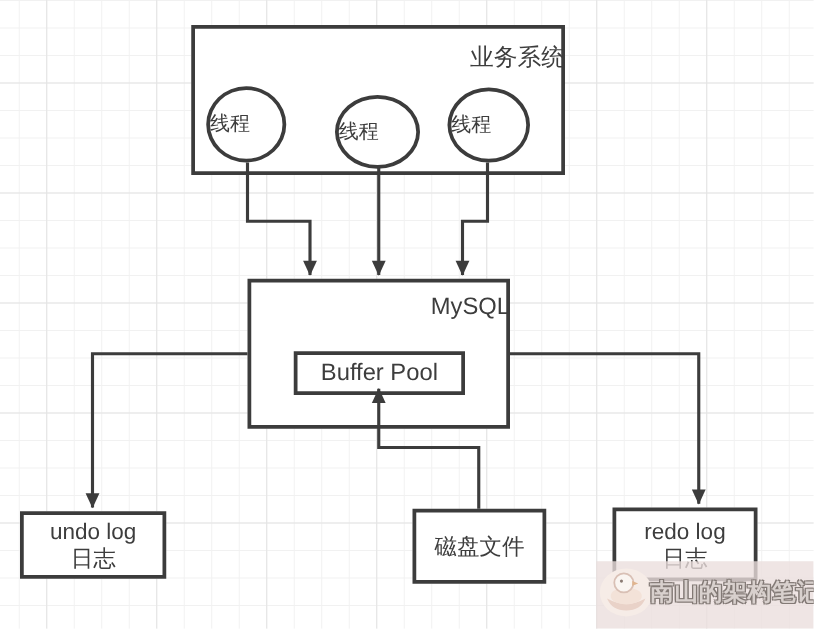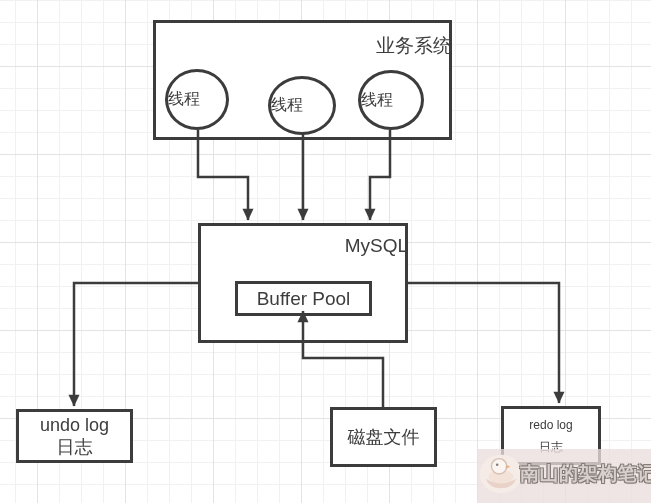--- a/index.html
+++ b/index.html
@@ -46,22 +46,22 @@
   .e2 { left: 268px; top: 76px; width: 68px; height: 59px; }
   .e3 { left: 358px; top: 70px; width: 66px; height: 60px; }
   .mysql-box   { left: 198px; top: 223px; width: 210px; height: 120px; }
   .mysql-title { position: absolute; left: 198px; top: 235px; width: 210px;
                  text-align: right; font-size: 19px; z-index: 3; }
   .buffer-pool { left: 235px; top: 265px; width: 137px; height: 35px;
                  font-size: 19px; z-index: 3; margin-top: 16px; }
   .undo-box { left: 16px;  top: 409px; width: 117px; height: 54px;
               font-size: 18px; line-height: 22px; }
   .disk-box { left: 330px; top: 407px; width: 107px; height: 60px; font-size: 18px; text-align: right; }
-  .redo-box { left: 501px; top: 406px; width: 100px; height: 59px;
-              font-size: 12px; line-height: 22px; }
+  .redo-box { left: 490px; top: 406px; width: 116px; height: 59px;
+              font-size: 18px; line-height: 22px; }
   .connectors {
     position: absolute; left: 0; top: 0; z-index: 5; pointer-events: none;
   }
   .connectors path.edge {
     stroke: #3c3c3c; stroke-width: 2.5; fill: none;
   }
   .watermark {
     position: absolute; left: 477px; top: 449px; width: 174px; height: 60px;
     background: rgba(234, 222, 220, 0.78);
     z-index: 10;

